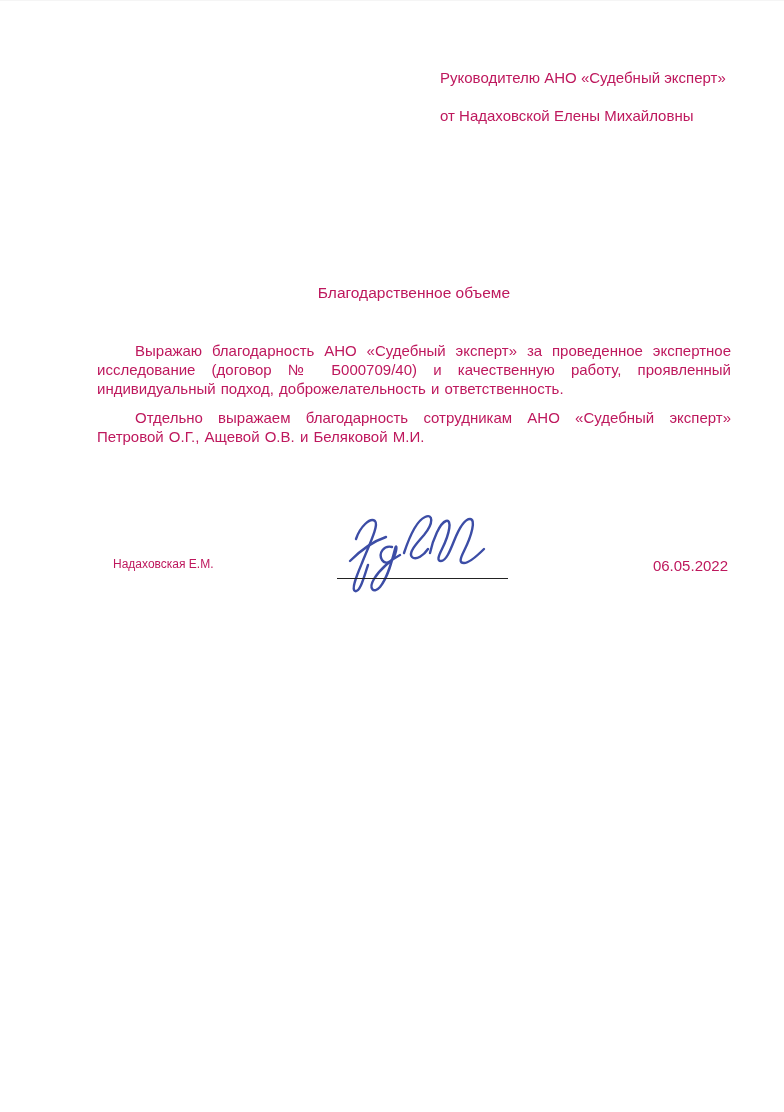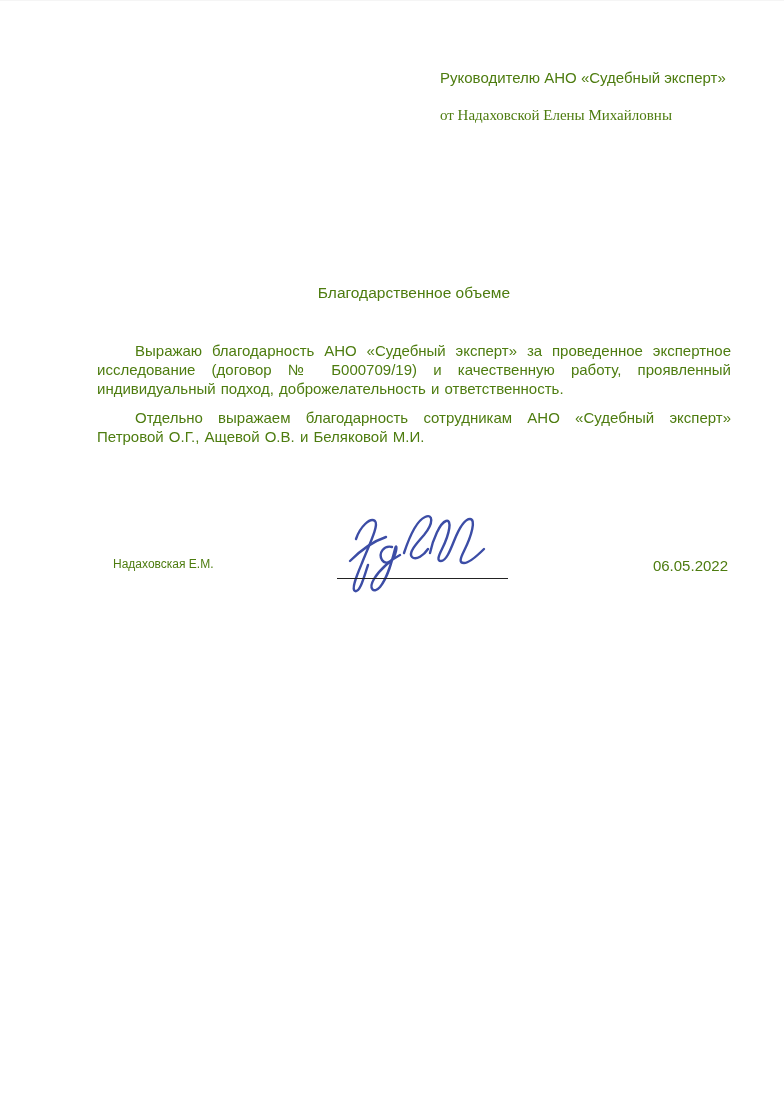--- a/index.html
+++ b/index.html
@@ -6,33 +6,33 @@
     margin: 0;
     padding: 0;
     background: #ffffff;
   }
   .page {
     position: relative;
     width: 784px;
     height: 1112px;
     background: #ffffff;
     font-family: "Liberation Sans", sans-serif;
-    color: #4d7c0f;
+    color: #be185d;
     overflow: hidden;
     border-top: 1px solid #f5f5f5;
   }
   .hdr-line {
     position: absolute;
     left: 440px;
     font-size: 15px;
     line-height: 19px;
     white-space: nowrap;
   }
   .hdr-line.recipient { top: 67px; }
-  .hdr-line.sender    { top: 105px; font-family: Liberation Serif, serif; }
+  .hdr-line.sender    { top: 105px; }
   .doc-title {
     position: absolute;
     top: 282px;
     left: 97px;
     width: 634px;
     text-align: center;
     font-size: 15.5px;
     line-height: 19px;
   }
   .body-text {
@@ -84,21 +84,21 @@
 
 <div class="page">
 
   <div class="hdr-line recipient">Руководителю АНО «Судебный эксперт»</div>
 
   <div class="hdr-line sender">от Надаховской Елены Михайловны</div>
 
   <div class="doc-title">Благодарственное объеме</div>
 
   <div class="body-text">
-    <p>Выражаю благодарность АНО «Судебный эксперт» за проведенное экспертное исследование (договор № Б000709/19) и качественную работу, проявленный индивидуальный подход, доброжелательность и ответственность.</p>
+    <p>Выражаю благодарность АНО «Судебный эксперт» за проведенное экспертное исследование (договор № Б000709/40) и качественную работу, проявленный индивидуальный подход, доброжелательность и ответственность.</p>
     <p>Отдельно выражаем благодарность сотрудникам АНО «Судебный эксперт» Петровой О.Г., Ащевой О.В. и Беляковой М.И.</p>
   </div>
 
   <div class="sig-name">Надаховская Е.М.</div>
 
   <svg class="sig-ink" viewBox="0 0 185 90">
     <g fill="none" stroke-width="2.4" stroke-linecap="round" stroke-linejoin="round">
       <path d="M 30 30 C 34 18, 44 8, 49 12 C 53 16, 44 34, 36 54 C 31 66, 25 80, 29 82 C 34 84, 38 68, 42 56" stroke="#3c4da6"></path>
       <path d="M 24 52 C 34 42, 48 32, 60 28" stroke="#3c4da6"></path>
       <path d="M 66 38 C 58 36, 52 44, 56 51 C 60 57, 68 52, 70 42 C 71 37, 70 36, 69 40 C 66 52, 62 68, 54 78 C 48 85, 42 80, 48 70 C 54 60, 66 50, 74 46" stroke="#3c4da6"></path>

